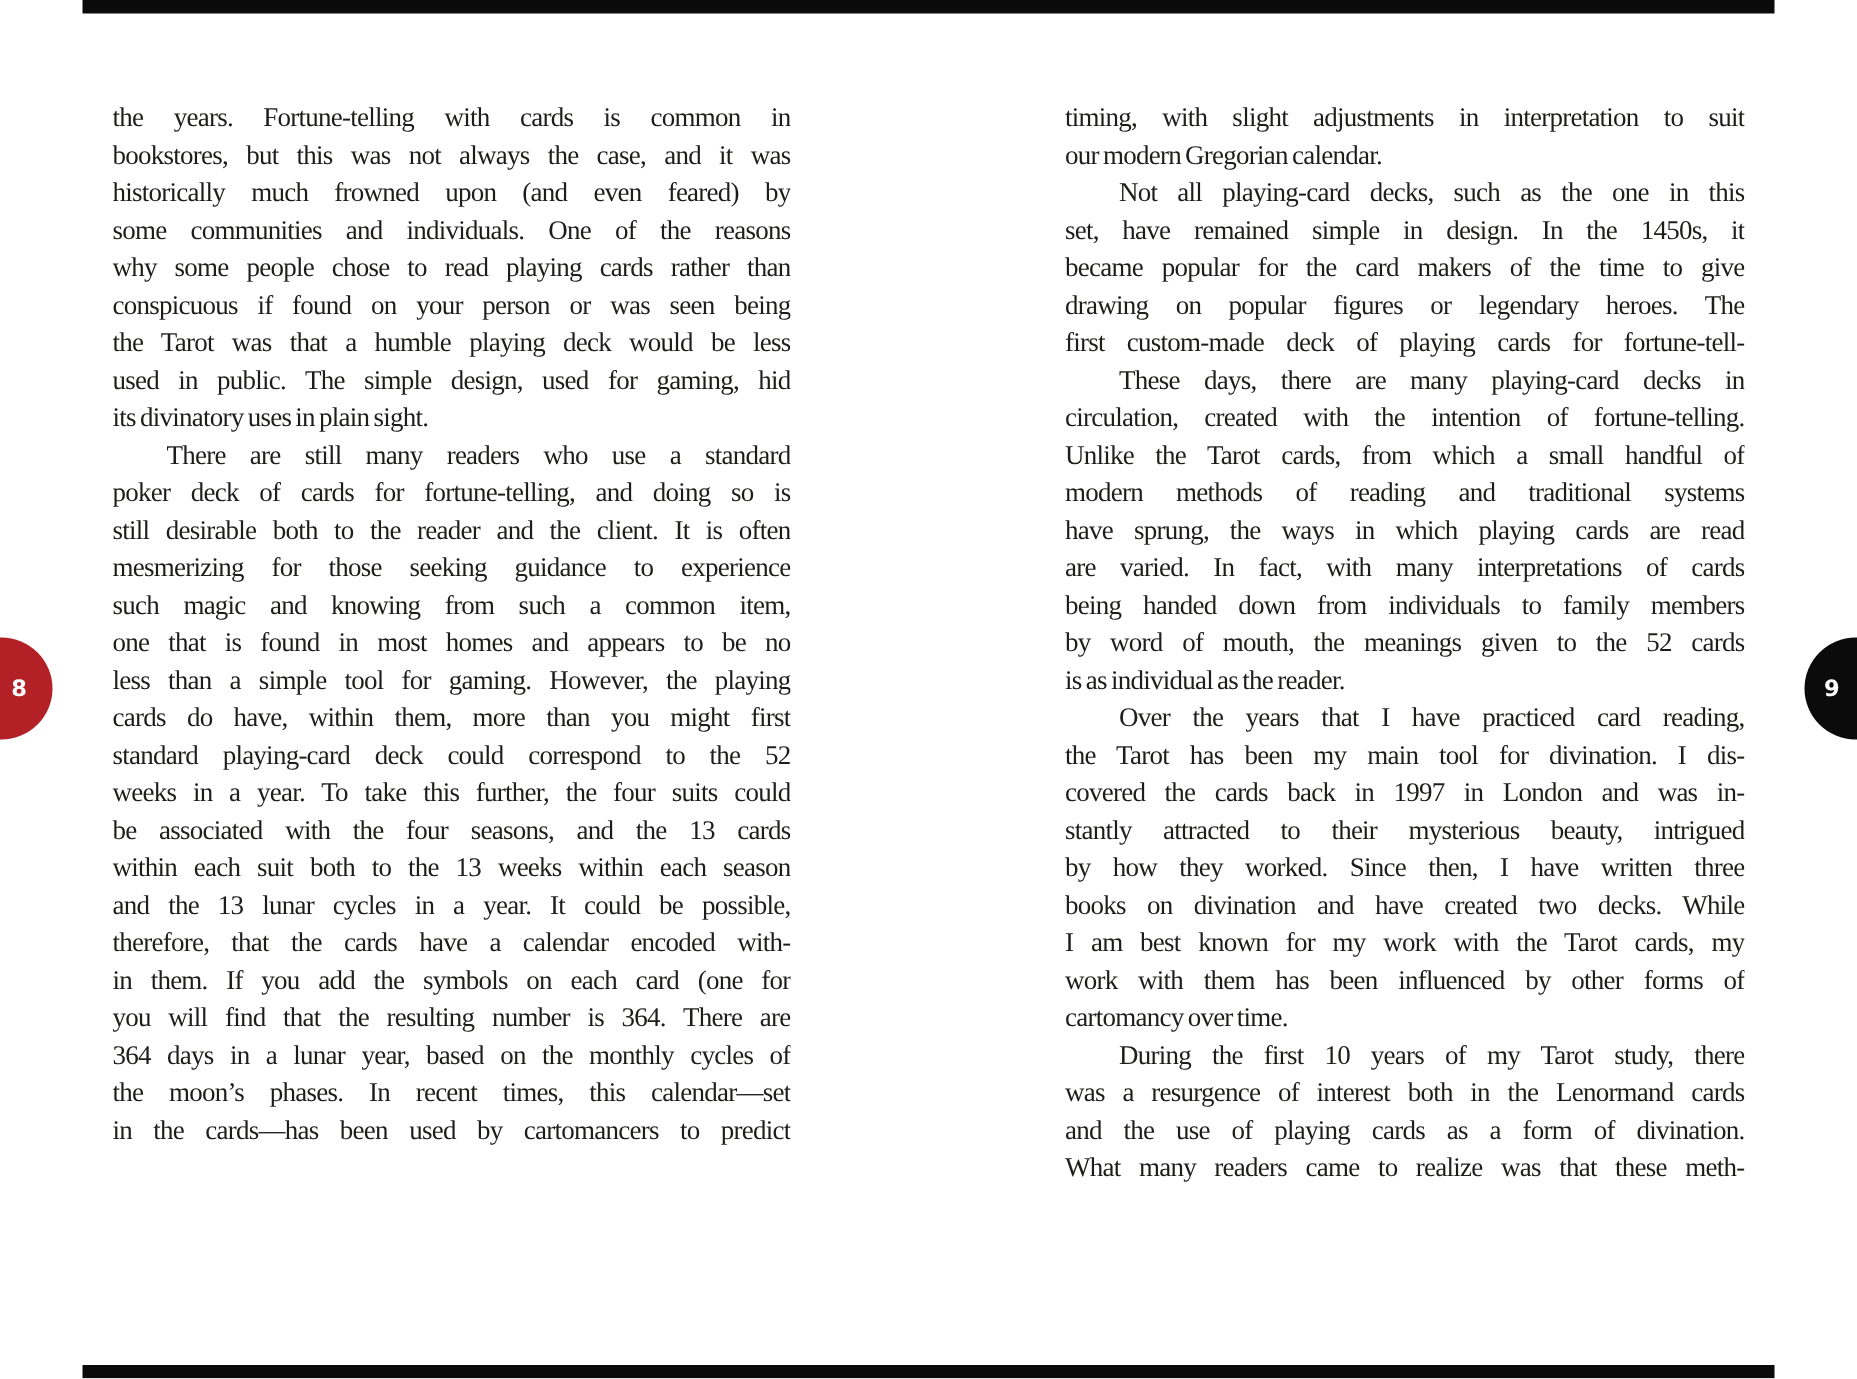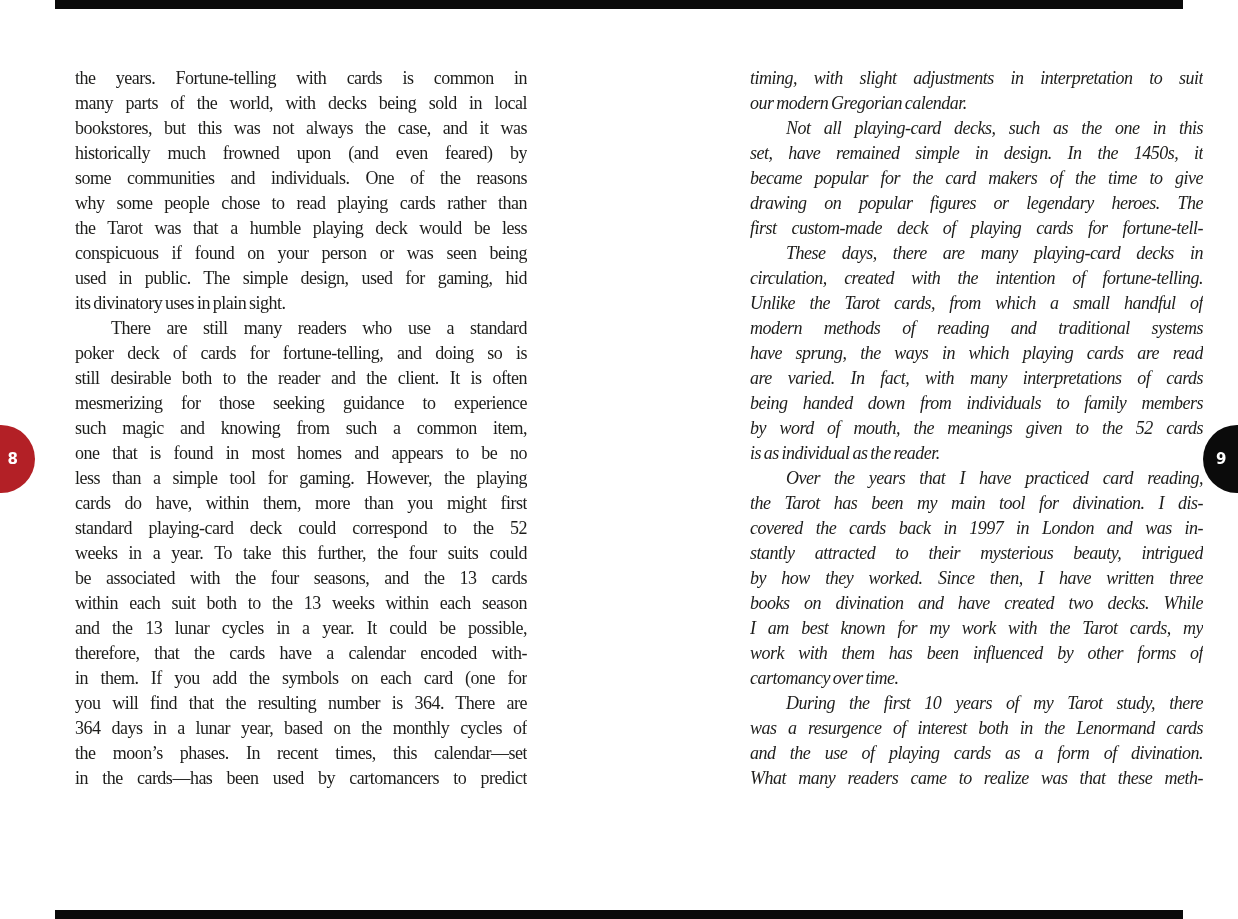--- a/index.html
+++ b/index.html
@@ -54,21 +54,21 @@
   .text-column {
     position: absolute;
     top: 66px;
     color: #1d1d1b;
     font-size: 18px;
     line-height: 25px;
     letter-spacing: -0.5px;
     word-spacing: -1.2px;
   }
   .text-column.left  { left: 75px;  width: 452px; }
-  .text-column.right { left: 750px; width: 453px; font-style: italic; }
+  .text-column.right { left: 710px; width: 453px; }
 
   .line {
     height: 25px;
     overflow: hidden;
     text-align: justify;
     text-align-last: justify;
     -moz-text-align-last: justify;
   }
   .line.last {
     text-align-last: left;
@@ -87,27 +87,26 @@
   <div class="page-badge left" style="background: rgb(179, 32, 38);">
     <span>8</span>
   </div>
 
   <div class="page-badge right" style="background: rgb(11, 11, 11);">
     <span>9</span>
   </div>
 
   <div class="text-column left">
       <div class="line">the years. Fortune-telling with cards is common in</div>
-      <div class="line">many parts of the world, with decks being sold in local</div>
       <div class="line">bookstores, but this was not always the case, and it was</div>
       <div class="line">historically much frowned upon (and even feared) by</div>
       <div class="line">some communities and individuals. One of the reasons</div>
       <div class="line">why some people chose to read playing cards rather than</div>
+      <div class="line">conspicuous if found on your person or was seen being</div>
       <div class="line">the Tarot was that a humble playing deck would be less</div>
-      <div class="line">conspicuous if found on your person or was seen being</div>
       <div class="line">used in public. The simple design, used for gaming, hid</div>
       <div class="line last">its divinatory uses in plain sight.</div>
       <div class="line indent">There are still many readers who use a standard</div>
       <div class="line">poker deck of cards for fortune-telling, and doing so is</div>
       <div class="line">still desirable both to the reader and the client. It is often</div>
       <div class="line">mesmerizing for those seeking guidance to experience</div>
       <div class="line">such magic and knowing from such a common item,</div>
       <div class="line">one that is found in most homes and appears to be no</div>
       <div class="line">less than a simple tool for gaming. However, the playing</div>
       <div class="line">cards do have, within them, more than you might first</div>

